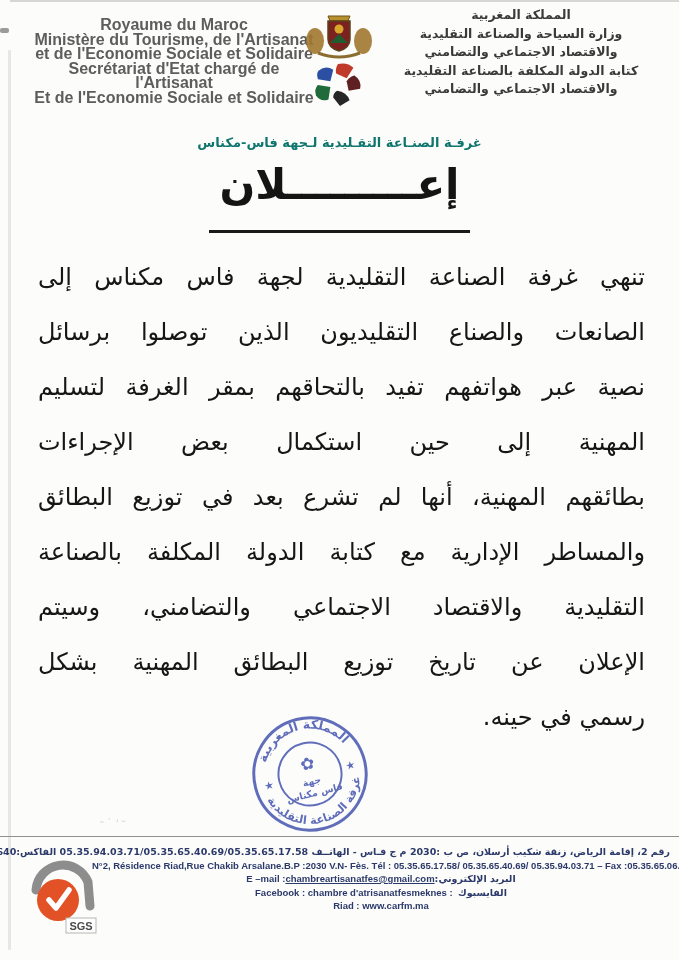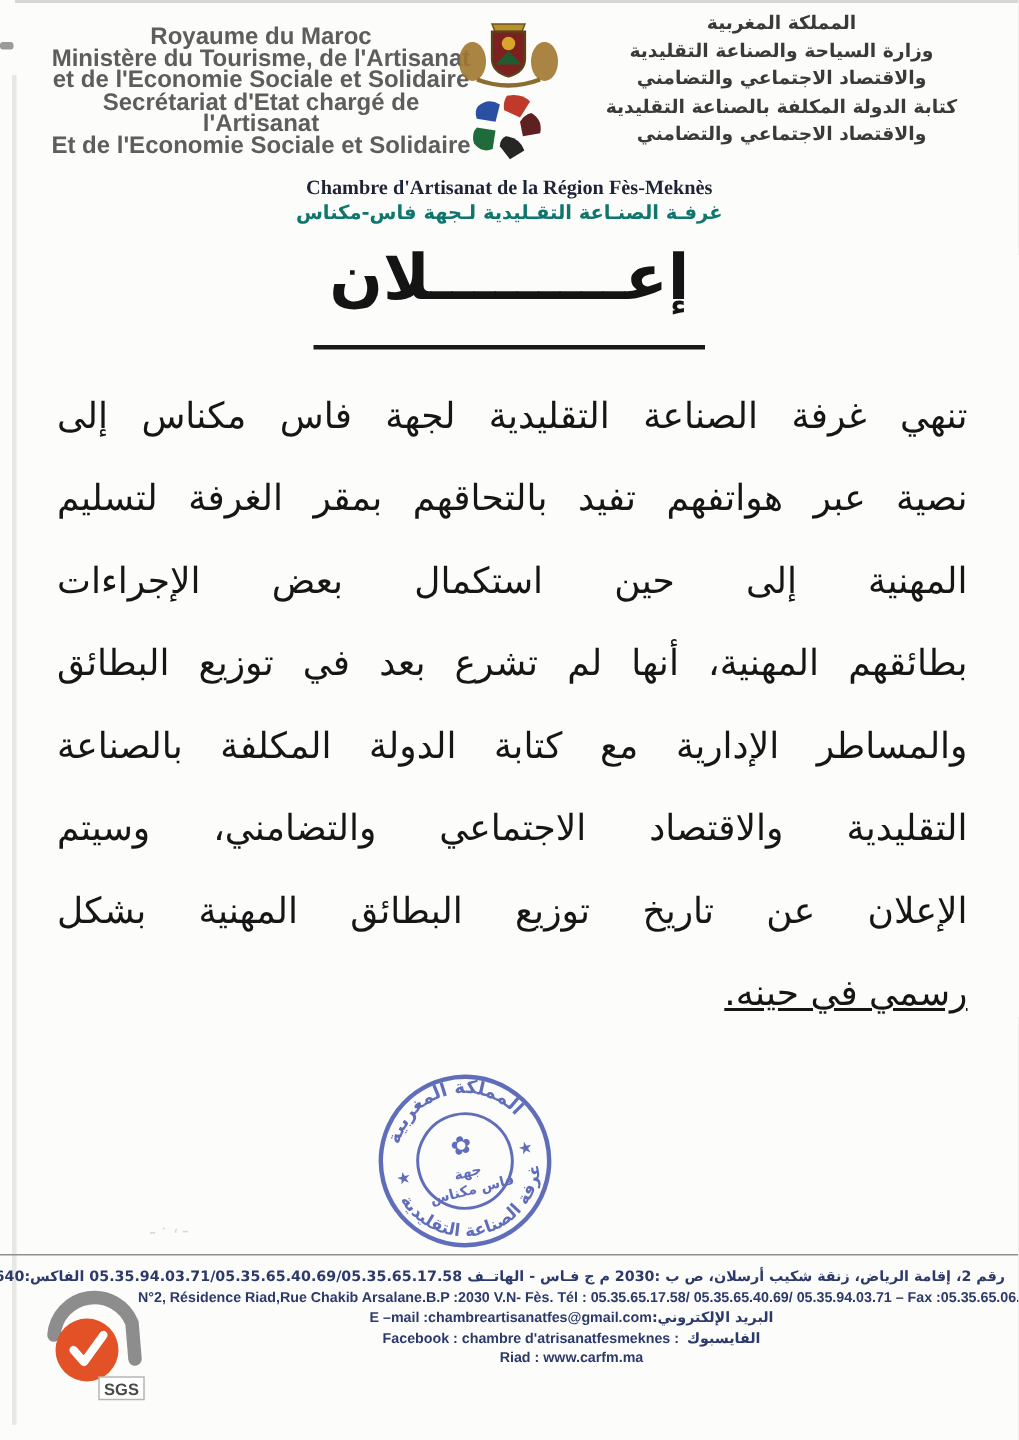--- a/index.html
+++ b/index.html
@@ -45,36 +45,36 @@
     border-bottom:3.5px solid #1a1a1a;padding:0 10px 21px;
   }
 
   
   .body-text{
     position:absolute;top:250px;right:34px;left:38px;direction:rtl;
     font-family:"DejaVu Sans",sans-serif;font-size:24px;color:#161616;
   }
   .body-line{height:55px;line-height:55px;text-align:justify;text-align-last:justify;white-space:nowrap;}
   .body-line.justified{white-space:normal;}
-  .body-line.last{text-align-last:right;text-decoration:underline;}
+  .body-line.last{text-align-last:right;}
 
   
   .stamp{position:absolute;top:710px;left:246px;width:128px;height:128px;opacity:.88;}
 
   
   .footer-rule{position:absolute;top:836px;left:0;width:679px;height:1px;background:#8f8f8d;}
   .footer{
     position:absolute;top:845px;left:92px;width:578px;text-align:center;
     color:#2c3a6b;font-weight:bold;
   }
   .f-line{font-size:9.5px;line-height:13.5px;white-space:nowrap;}
   .f-ar{direction:rtl;font-family:"DejaVu Sans",sans-serif;}
   .f-mixed{direction:ltr;}
   .f-mixed .ar{direction:rtl;unicode-bidi:isolate;font-family:"DejaVu Sans",sans-serif;}
-  .email-link{}
+  .email-link{text-decoration:underline;}
   .sgs{position:absolute;top:856px;left:24px;width:82px;height:98px;}
 </style>
 </head>
 <body>
 
 <div class="page">
 
   <div class="edge-top"></div>
   <div class="edge-left"></div>
   <div class="edge-dash"></div>
@@ -114,28 +114,28 @@
         <path d="M9,10 Q16,4 24,9 L21,21 L8,19 Q6,13 9,10 Z" fill="#2b4fa3"></path>
         <path d="M29,3 Q39,1 45,7 L38,18 L27,13 Q26,7 29,3 Z" fill="#bf3a2b"></path>
         <path d="M46,15 Q54,20 52,29 L40,31 L38,21 Q41,16 46,15 Z" fill="#5e2020"></path>
         <path d="M28,31 Q38,32 41,41 L31,47 L24,38 Q24,33 28,31 Z" fill="#262626"></path>
         <path d="M8,25 L21,27 L19,40 Q11,43 6,36 Q4,29 8,25 Z" fill="#1f6b3a"></path>
       </g>
     </svg>
   </div>
 
   <div class="org-ar">غرفـة الصنـاعة التقـليدية لـجهة فاس-مكناس</div>
-  <div class="org-fr">Chambre d'Artisanat de la Région Fès-Meknès</div>
 
   <div class="title">
     <span>إعـــــــــلان</span>
   </div>
 
   <div class="body-text">
     <div class="body-line justified">تنهي غرفة الصناعة التقليدية لجهة فاس مكناس إلى</div>
+    <div class="body-line justified">الصانعات والصناع التقليديون الذين توصلوا برسائل</div>
     <div class="body-line justified">نصية عبر هواتفهم تفيد بالتحاقهم بمقر الغرفة لتسليم</div>
     <div class="body-line justified">المهنية إلى حين استكمال بعض الإجراءات</div>
     <div class="body-line justified">بطائقهم المهنية، أنها لم تشرع بعد في توزيع البطائق</div>
     <div class="body-line justified">والمساطر الإدارية مع كتابة الدولة المكلفة بالصناعة</div>
     <div class="body-line justified">التقليدية والاقتصاد الاجتماعي والتضامني، وسيتم</div>
     <div class="body-line justified">الإعلان عن تاريخ توزيع البطائق المهنية بشكل</div>
     <div class="body-line justified last">رسمي في حينه.</div>
   </div>
 
   <div class="stamp">

